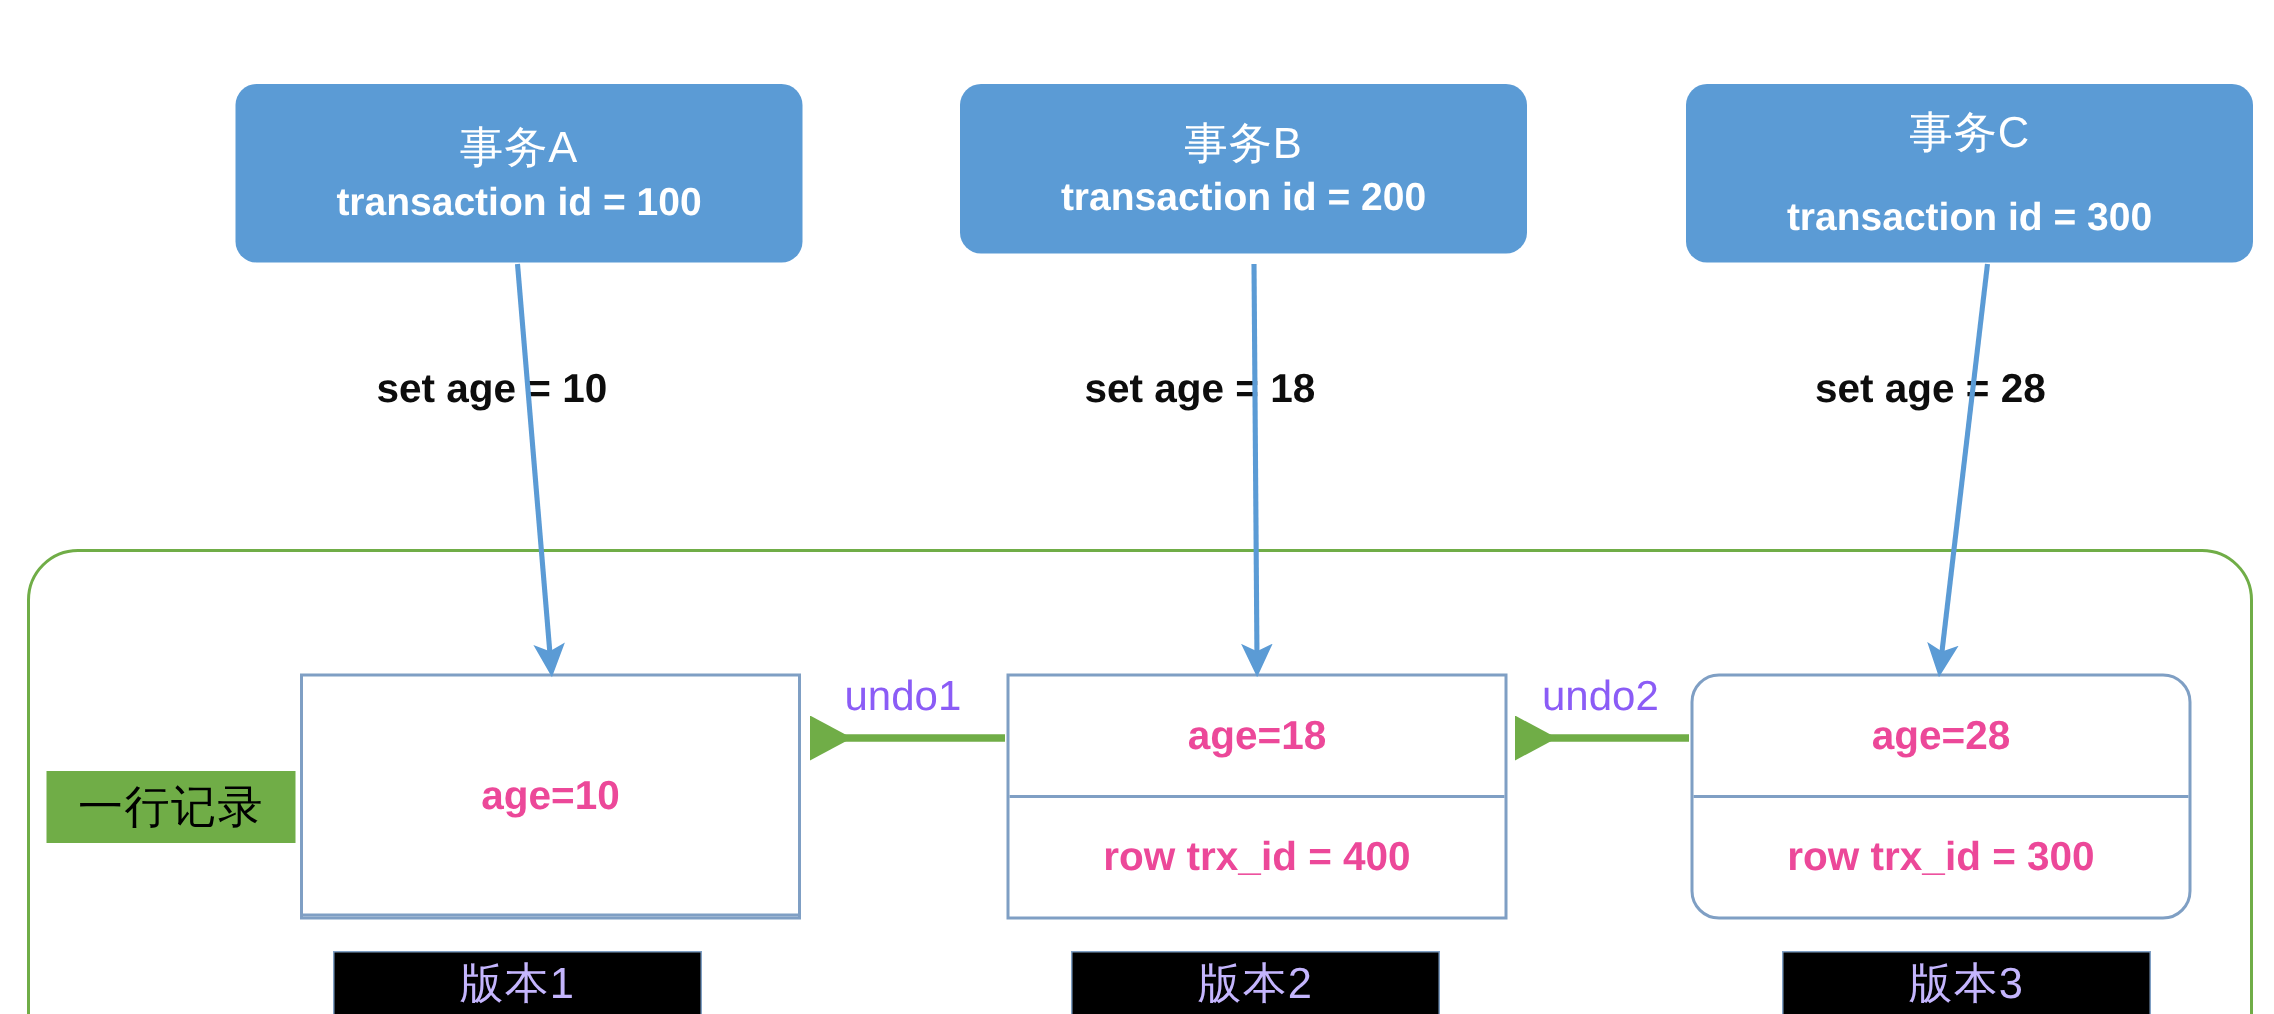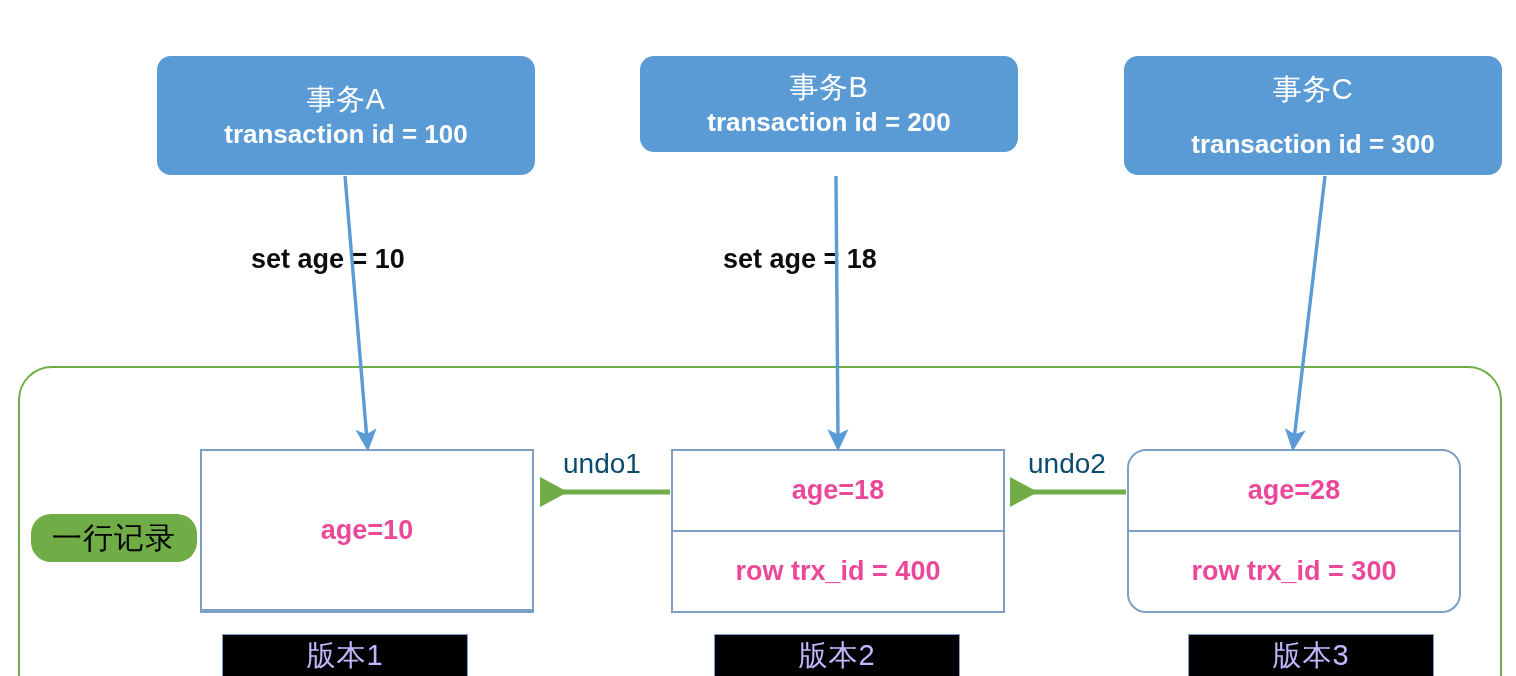--- a/index.html
+++ b/index.html
@@ -64,21 +64,20 @@
   .row-tag {
     position: absolute;
     box-sizing: border-box;
     background: #70AD47;
     color: #000000;
     font-size: 30px;
     display: flex;
     align-items: center;
     justify-content: center;
     letter-spacing: 1px;
-    border-radius: 20px;
   }
 
   
   .version-box {
     position: absolute;
     box-sizing: border-box;
     border: 2px solid #7F9FC4;
     background: #ffffff;
     display: flex;
     flex-direction: column;
@@ -108,21 +107,21 @@
     display: flex;
     align-items: center;
     justify-content: center;
     letter-spacing: 1px;
   }
 
   
   .undo-label {
     position: absolute;
     font-size: 28px;
-    color: #0c4a6e;
+    color: #8b5cf6;
     white-space: nowrap;
     font-weight: 400;
   }
 
   
   #arrows {
     position: absolute;
     left: 0;
     top: 0;
     width: 1516px;
@@ -133,32 +132,33 @@
 </head>
 <body>
 
 <div id="canvas">
 
   <div class="txn-box" style="left:157px; top:8px; width:378px; height:119px;">
     <div class="txn-title">事务A</div>
     <div class="txn-sub">transaction id = 100</div>
   </div>
 
-  <div class="txn-box" style="left:640px; top:8px; width:378px; height:96px;">
+  <div class="txn-box" style="left:640px; top:8px; width:378px; height:113px;">
     <div class="txn-title">事务B</div>
     <div class="txn-sub">transaction id = 200</div>
   </div>
 
   <div class="txn-box" style="left:1124px; top:8px; width:378px; height:119px;gap:20px;">
     <div class="txn-title">事务C</div>
     <div class="txn-sub">transaction id = 300</div>
   </div>
 
   <div class="set-label" style="left:251px; top:196px;">set age = 10</div>
   <div class="set-label" style="left:723px; top:196px;">set age = 18</div>
+  <div class="set-label" style="left:1210px; top:196px;">set age = 28</div>
 
   <div class="record-container" style="left:18px; top:318px; width:1484px; height:344px;"></div>
 
   <div class="row-tag" style="left:31px; top:466px; width:166px; height:48px;">一行记录</div>
 
   <div class="version-box" style="left:200px; top:401px; width:334px; height:164px;">
     <div class="version-cell top">age=10</div>
   </div>
 
   <div class="version-box" style="left:671px; top:401px; width:334px; height:164px;">

